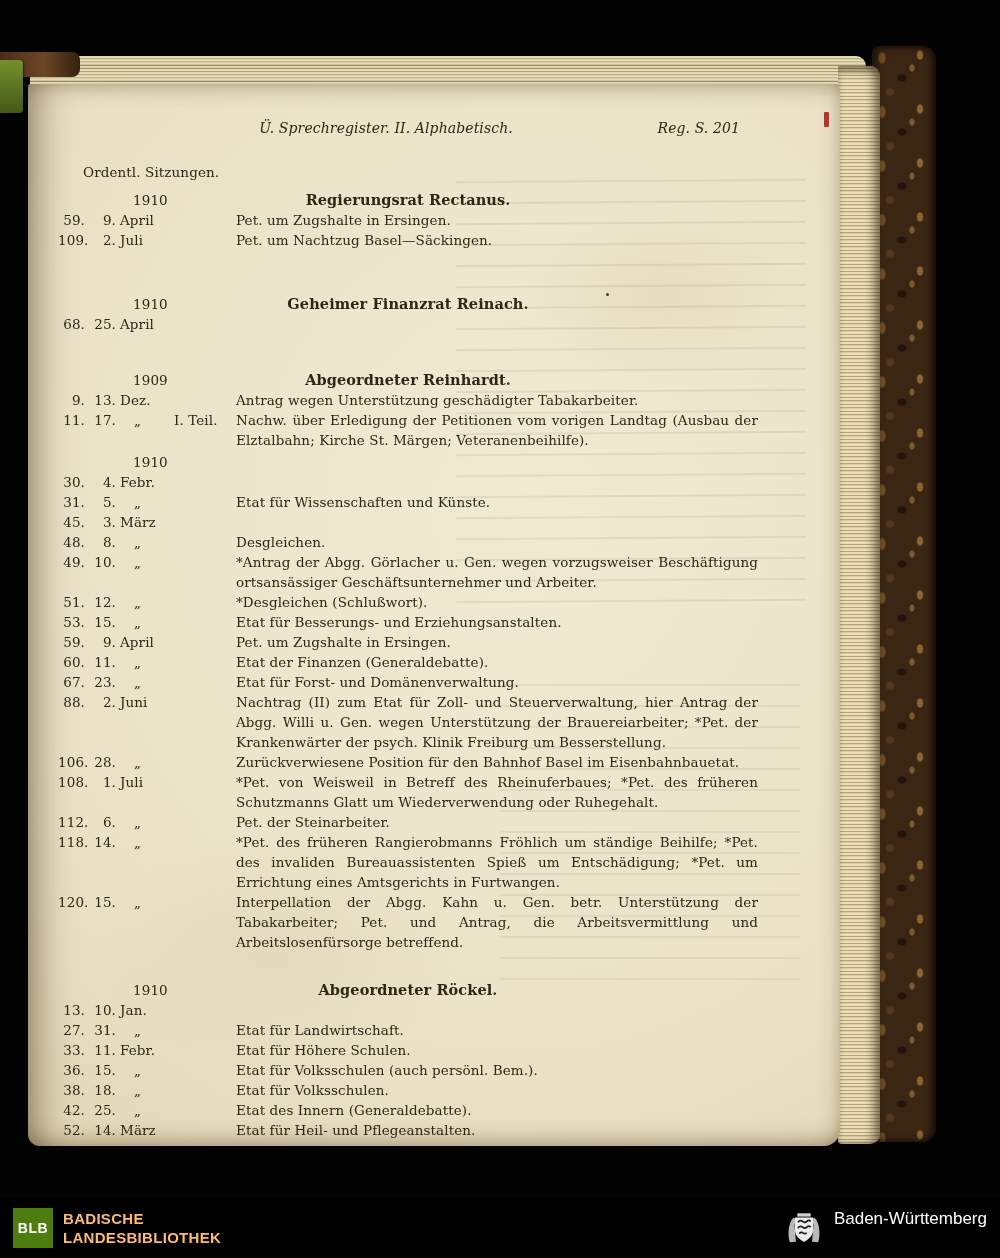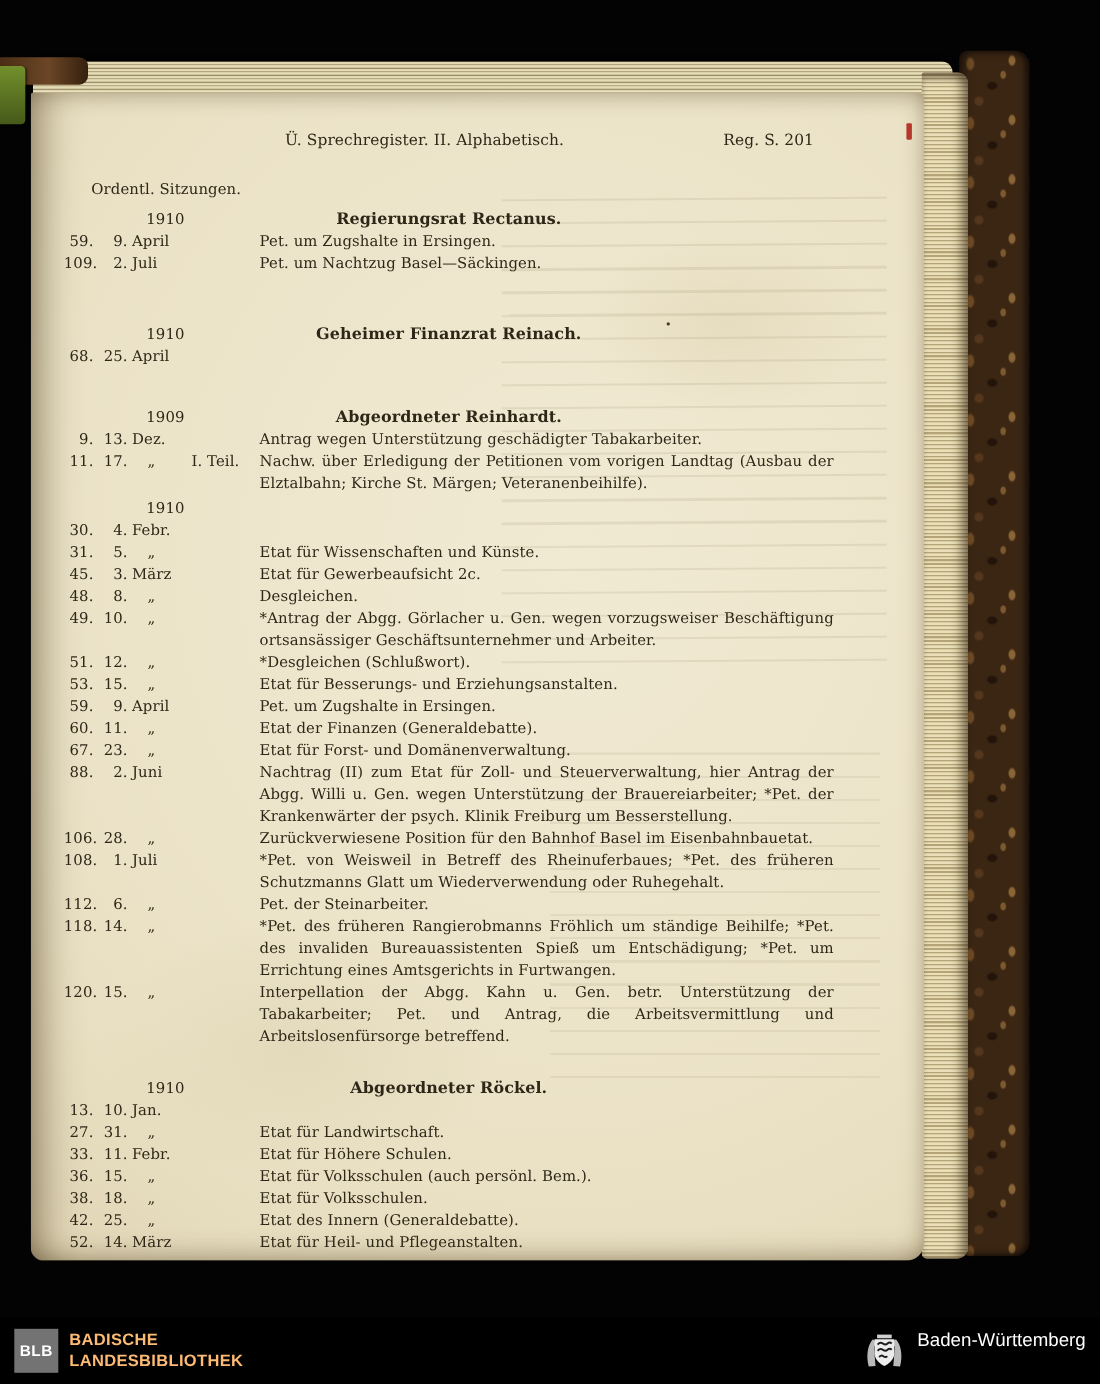--- a/index.html
+++ b/index.html
@@ -53,21 +53,21 @@
   .green-label{position:absolute;left:0;top:60px;width:23px;height:53px;
     background:linear-gradient(#72902c,#46591a);border-radius:0 4px 4px 0;
     box-shadow:1px 1px 2px rgba(0,0,0,.6);}
   .red-mark{position:absolute;left:824px;top:112px;width:5px;height:15px;background:#b5362c;border-radius:1px;}
   .speck{position:absolute;left:606px;top:293px;width:3px;height:3px;border-radius:50%;background:#453a26;}
 
   
   .print{position:absolute;left:30px;top:34px;width:700px;
     font-size:13.5px;line-height:20px;color:#2e2617;letter-spacing:.1px;}
 
-  .page-header{position:relative;text-align:center;font-size:14px;}
+  .page-header{position:relative;text-align:center;font-size:14px;font-style:italic;}
   .ph-center{display:inline-block;transform:translateX(-22px);}
   .ph-right{position:absolute;right:18px;top:0;}
 
   .col-header{margin-top:24px;padding-left:25px;}
 
   .section{margin-top:0;}
   #sections .section:nth-of-type(1){margin-top:8px;}
   #sections .section:nth-of-type(2){margin-top:44px;}
   #sections .section:nth-of-type(3){margin-top:36px;}
   #sections .section:nth-of-type(4){margin-top:28px;}
@@ -86,21 +86,21 @@
 
   .page-footer{position:relative;margin-top:5px;font-size:13px;}
   .pf-num{position:absolute;left:653px;top:0;}
 
   
   .app-footer{position:absolute;left:0;top:1198px;width:1000px;height:60px;
     display:flex;align-items:center;justify-content:space-between;
     padding:0 13px;box-sizing:border-box;background:#000;
     font-family:"Liberation Sans",sans-serif;}
   .footer-left{display:flex;align-items:center;gap:10px;cursor:pointer;}
-  .blb-logo{width:40px;height:40px;background:#737373;color:#fff;font-weight:bold;
+  .blb-logo{width:40px;height:40px;background:#4d7c0f;color:#fff;font-weight:bold;
     font-size:14px;letter-spacing:.5px;display:flex;align-items:center;justify-content:center;}
   .lib-name{color:#fdba74;font-weight:bold;font-size:15px;line-height:19px;letter-spacing:.3px;}
   .footer-right{display:flex;align-items:flex-start;gap:9px;cursor:pointer;}
   .bw-text{color:#fff;font-size:17px;}
 </style>
 </head>
 <body>
 
 <div class="stage">
 
@@ -176,21 +176,20 @@
                 <span class="col-day">5.</span>
                 <span class="col-month ditto">„</span>
                 <span class="col-note"></span>
                 <span class="col-text">Etat für Wissenschaften und Künste.</span>
               </div>
               <div class="row">
                 <span class="col-num">45.</span>
                 <span class="col-day">3.</span>
                 <span class="col-month">März</span>
                 <span class="col-note"></span>
-                <span class="col-text">Etat für Gewerbeaufsicht 2c.</span>
               </div>
               <div class="row">
                 <span class="col-num">48.</span>
                 <span class="col-day">8.</span>
                 <span class="col-month ditto">„</span>
                 <span class="col-note"></span>
                 <span class="col-text">Desgleichen.</span>
               </div>
               <div class="row">
                 <span class="col-num">49.</span>

